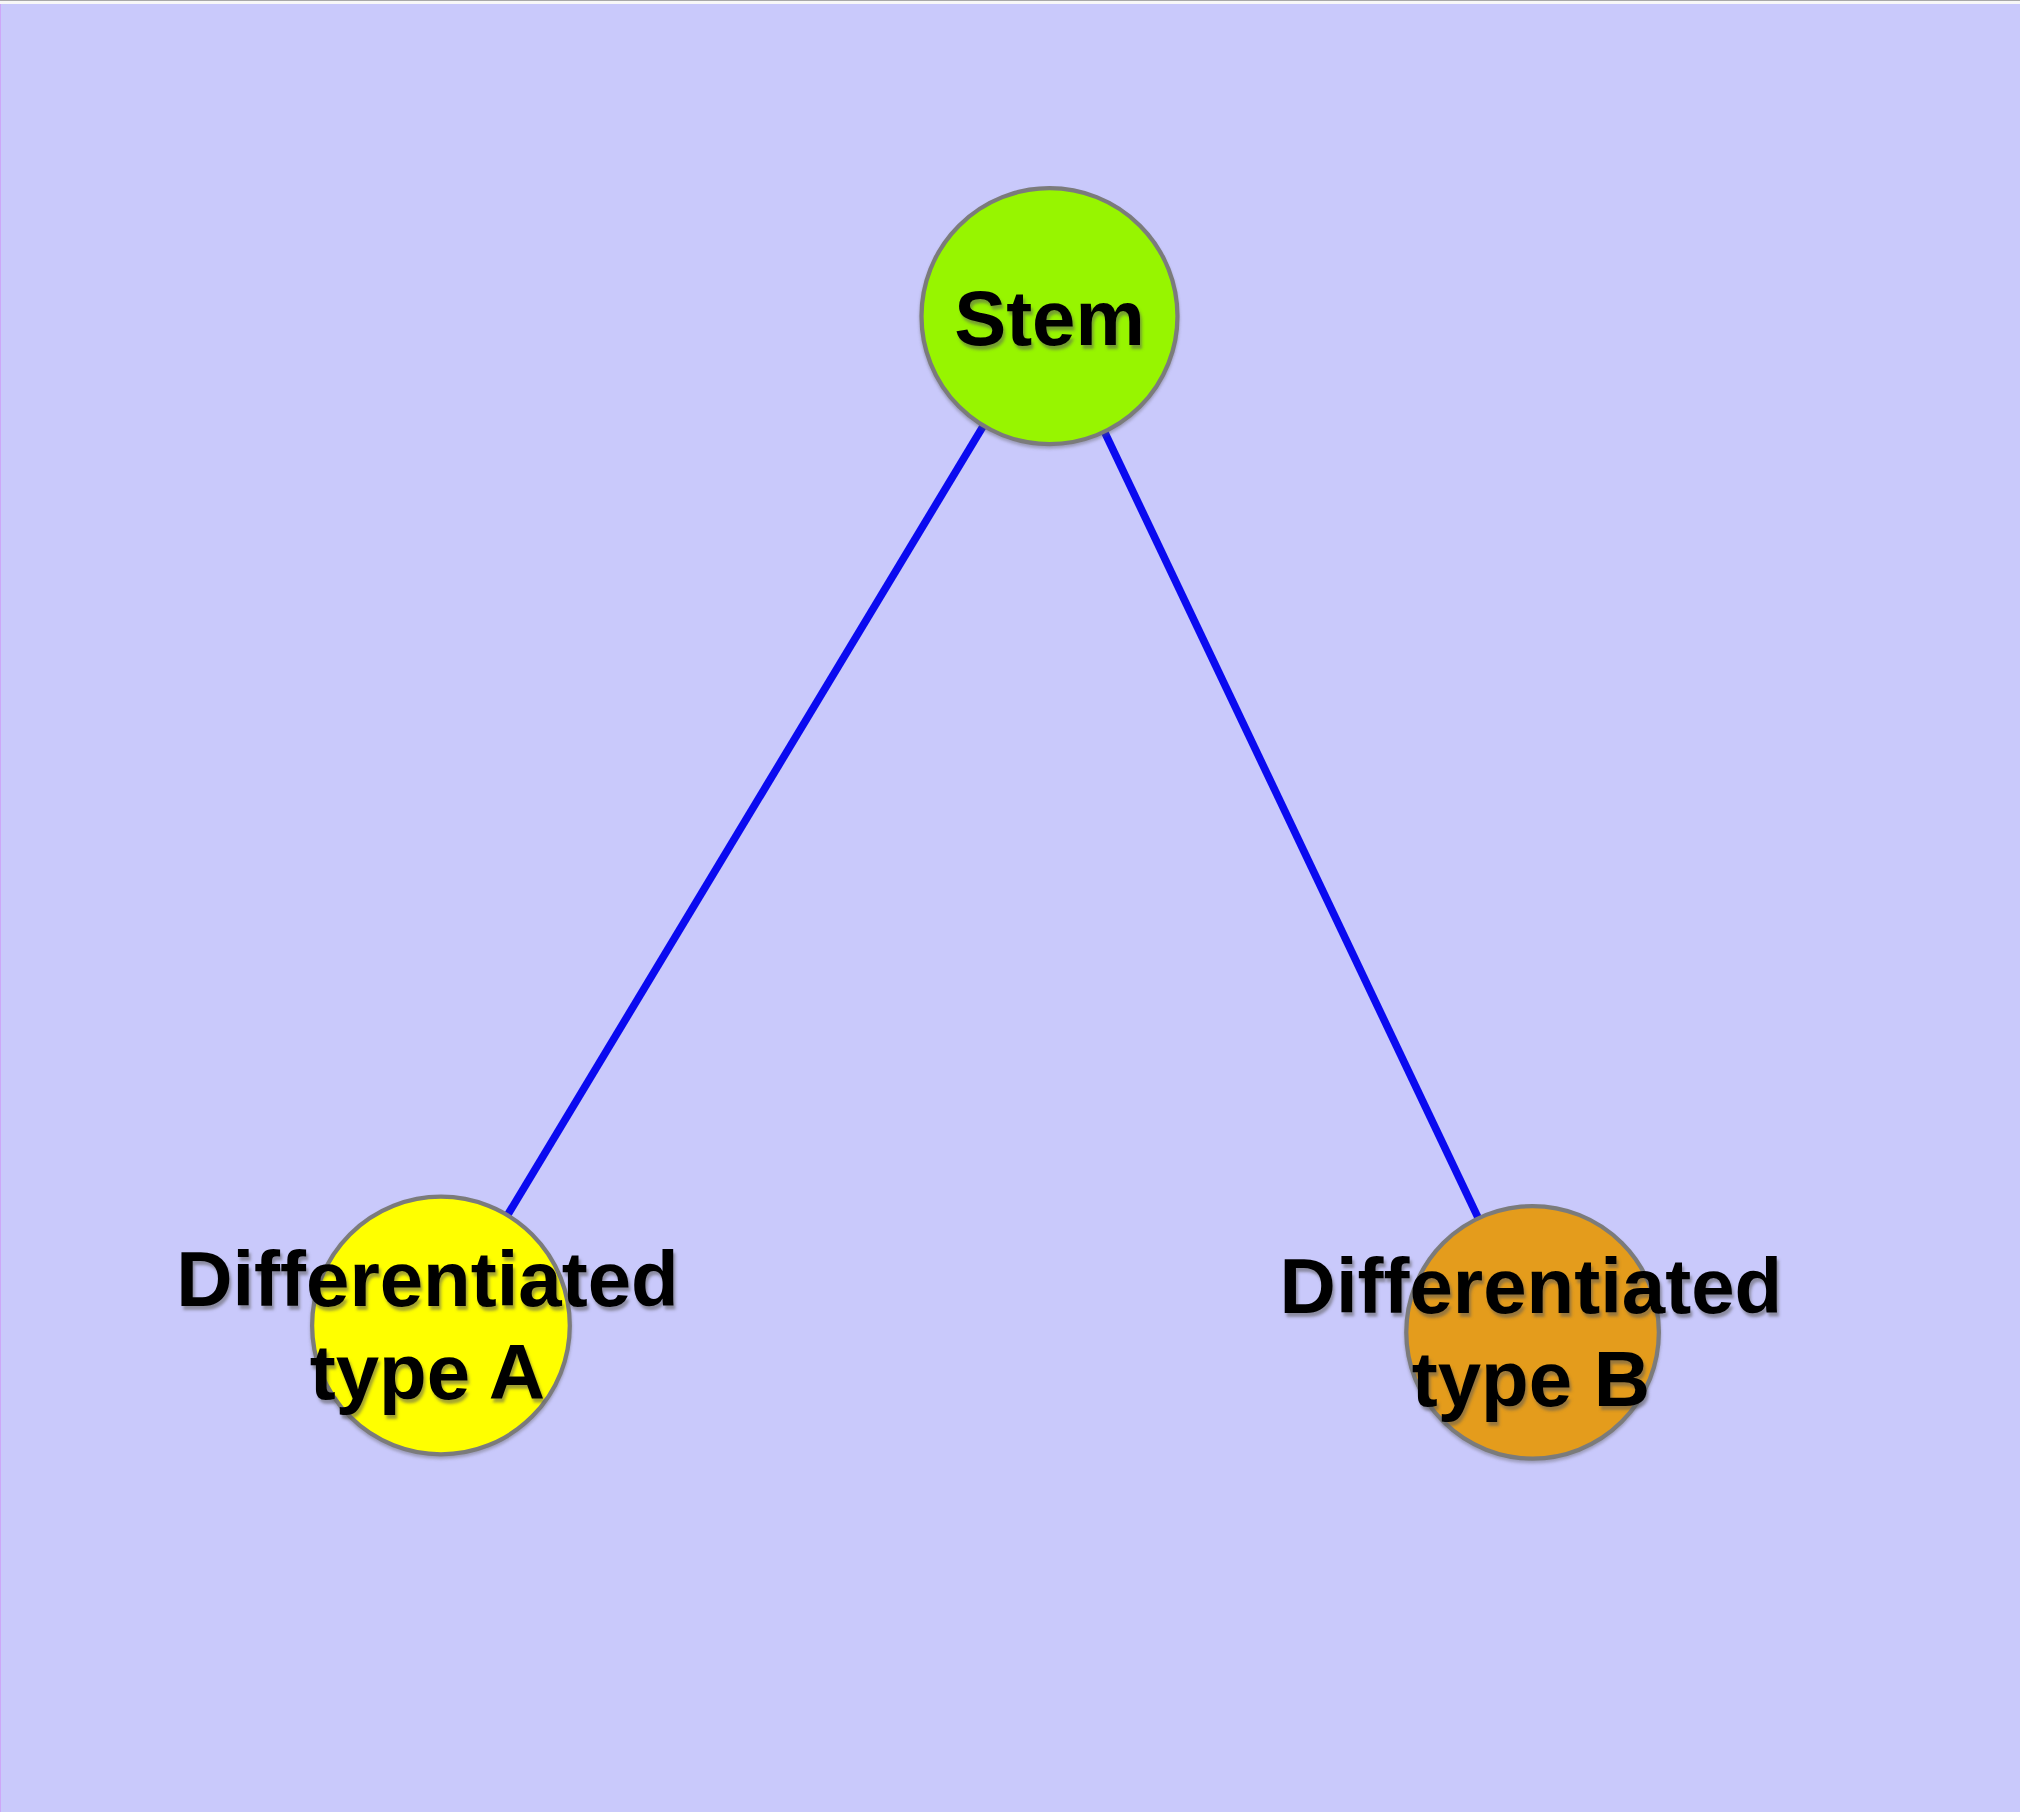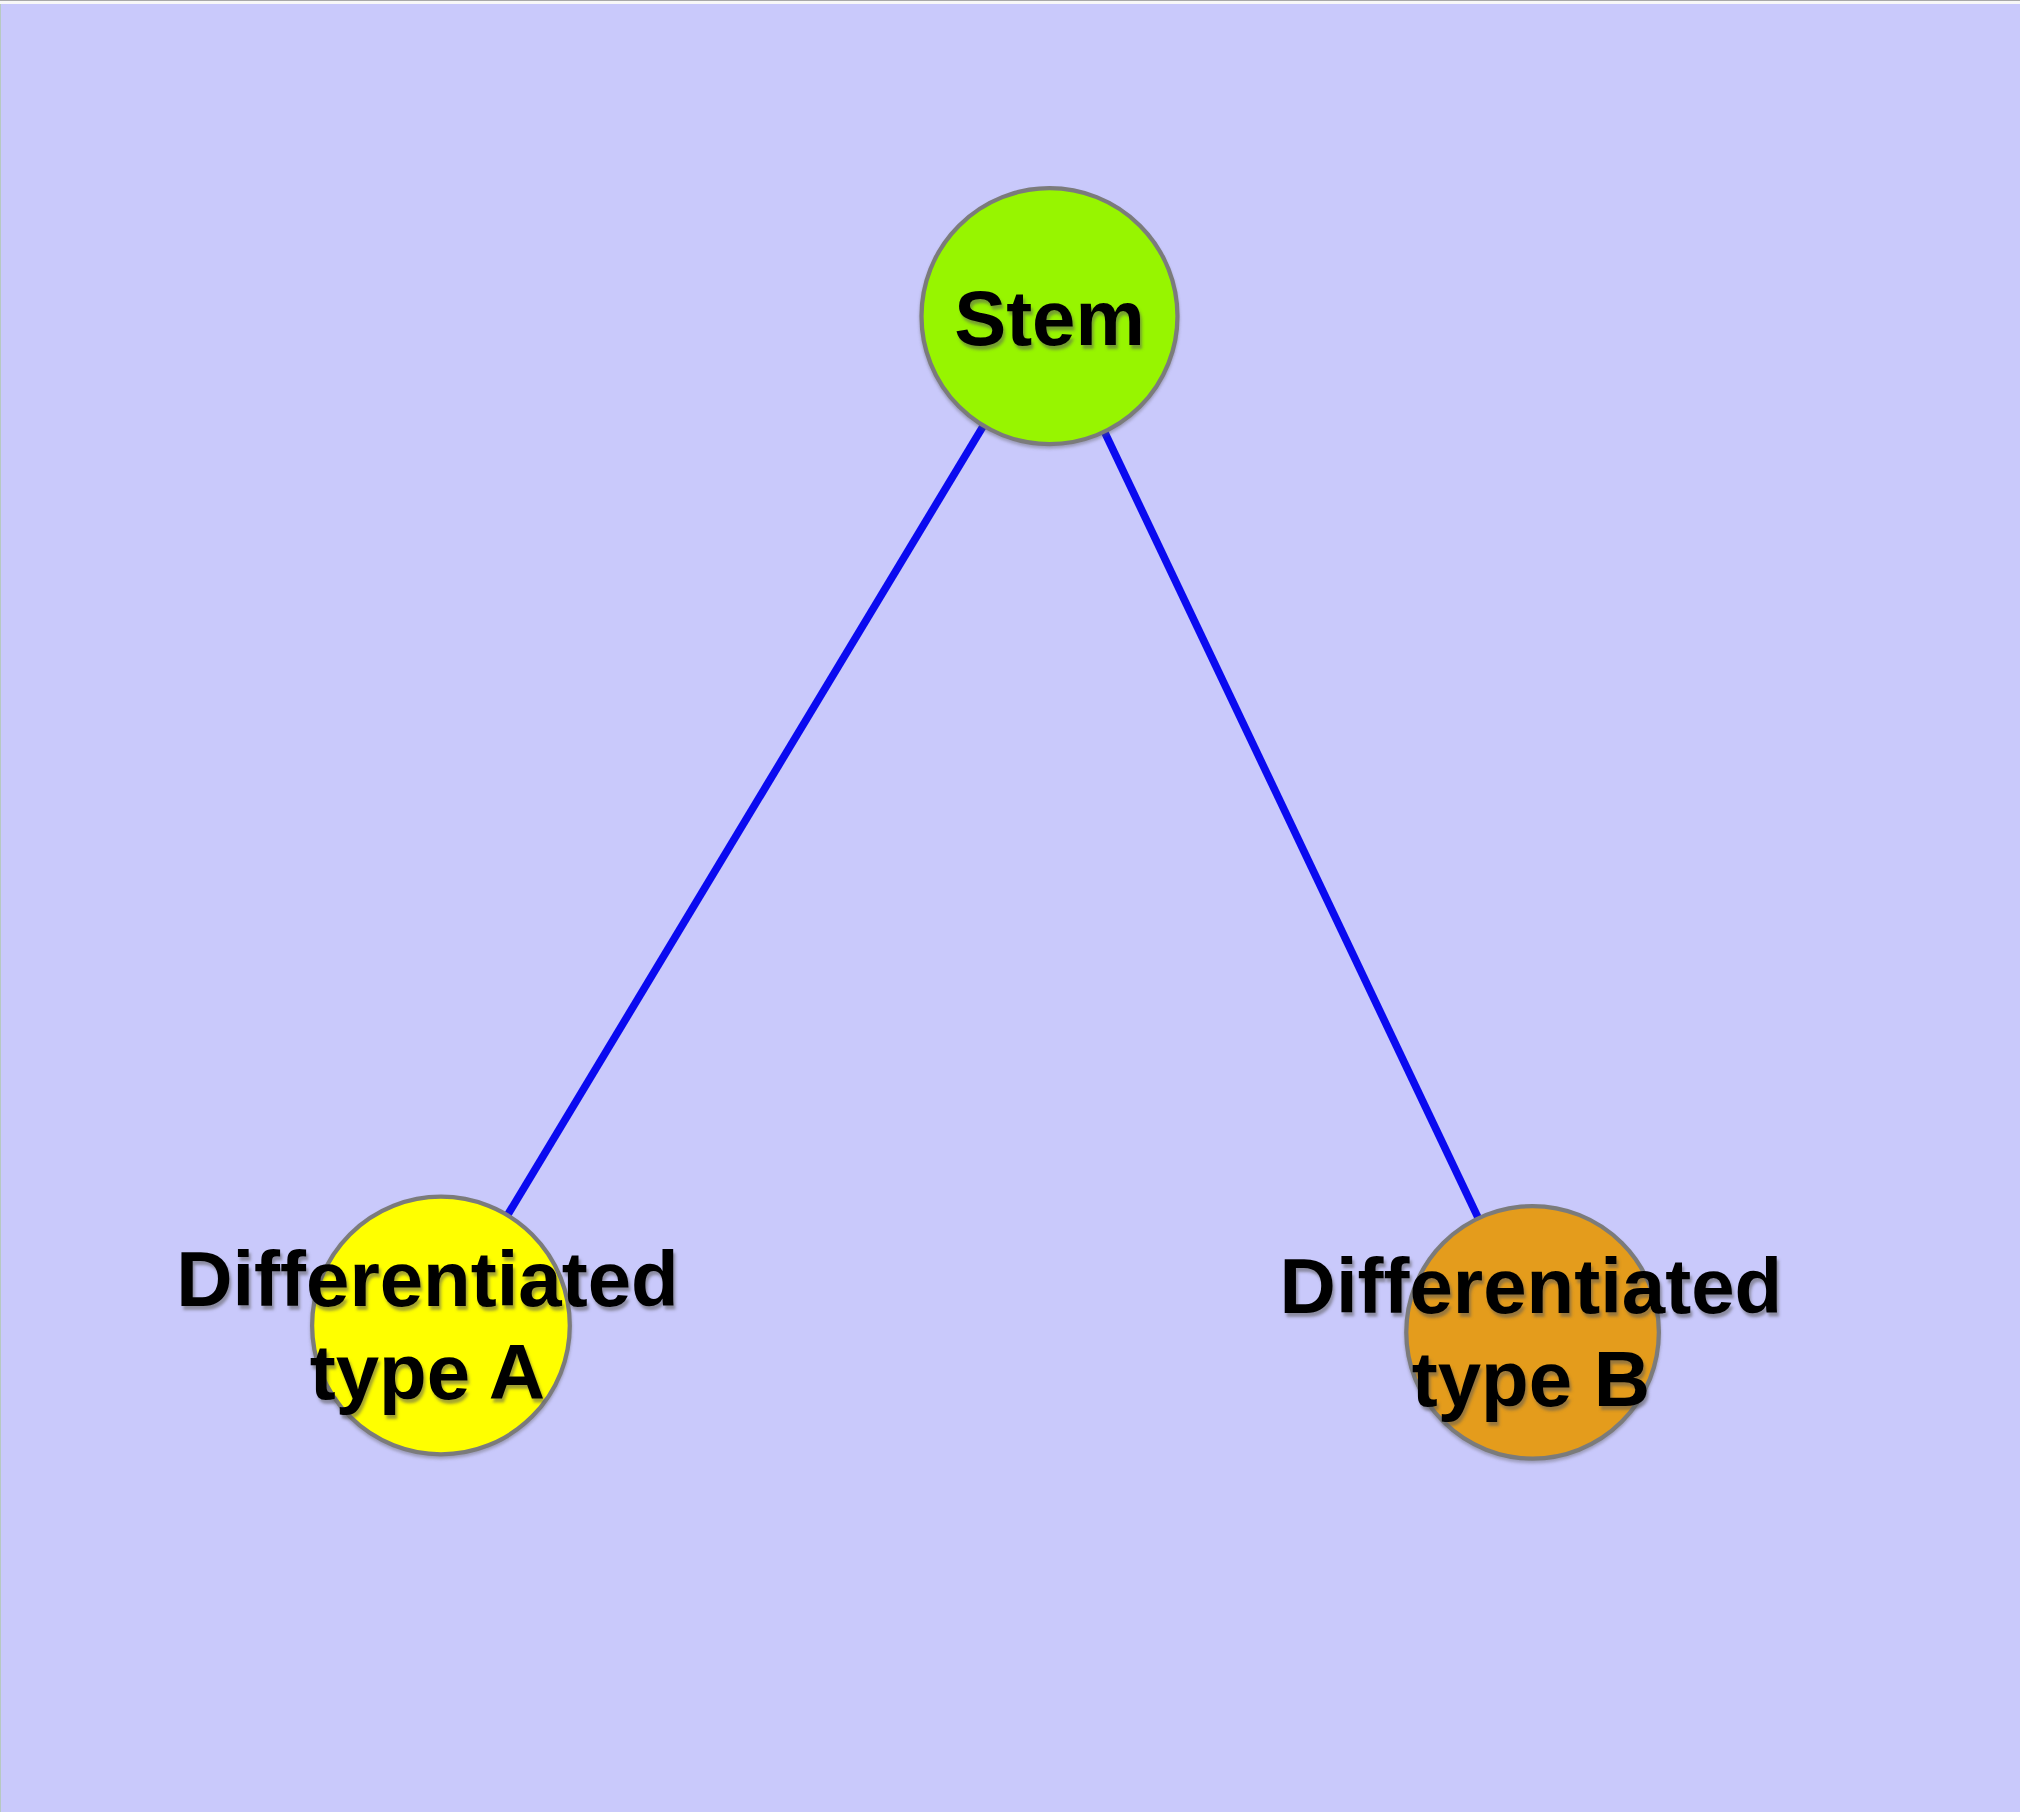--- a/index.html
+++ b/index.html
@@ -5,21 +5,21 @@
   html, body {
     margin: 0;
     padding: 0;
     font-family: "Liberation Sans", sans-serif;
   }
   .stage {
     position: relative;
     width: 2021px;
     height: 1812px;
     overflow: hidden;
-    background: #84cc16;
+    background: #d946ef;
   }
   .stage svg {
     position: absolute;
     top: 0;
     left: 0;
     display: block;
   }
   .top-strip {
     position: absolute;
     top: 0;

